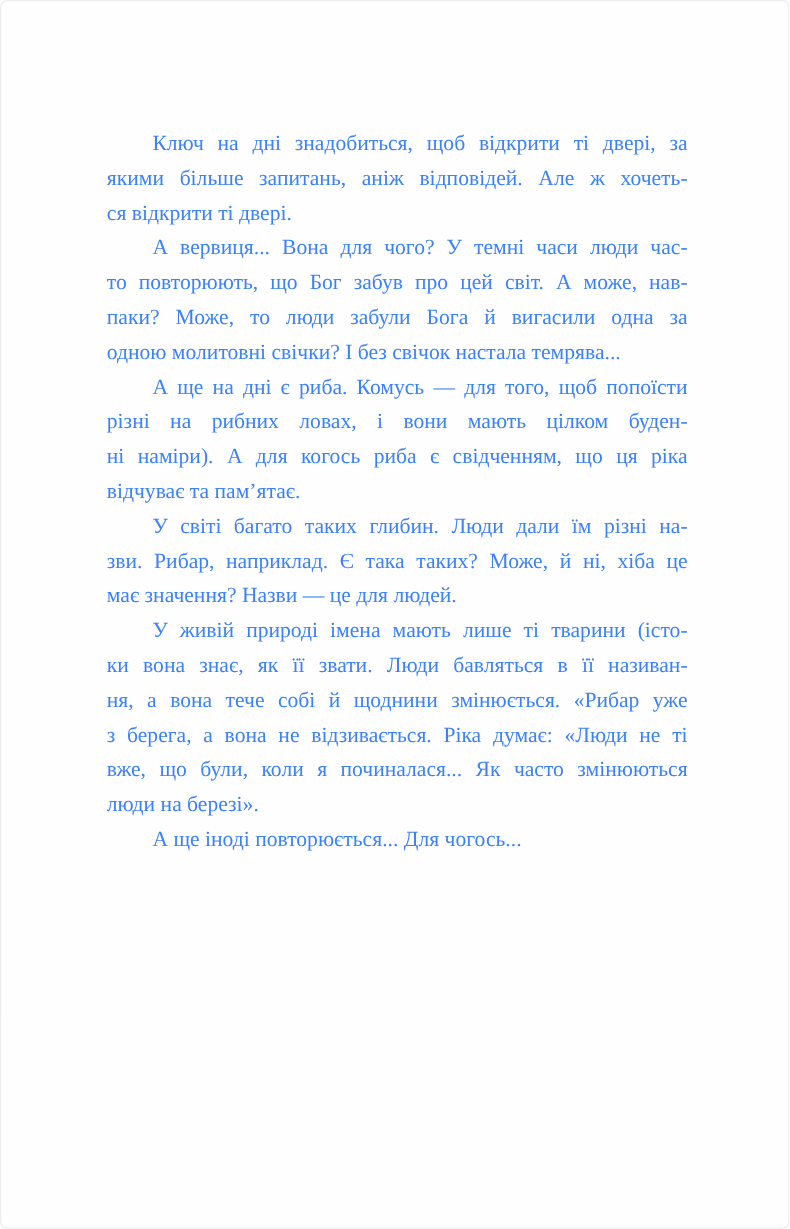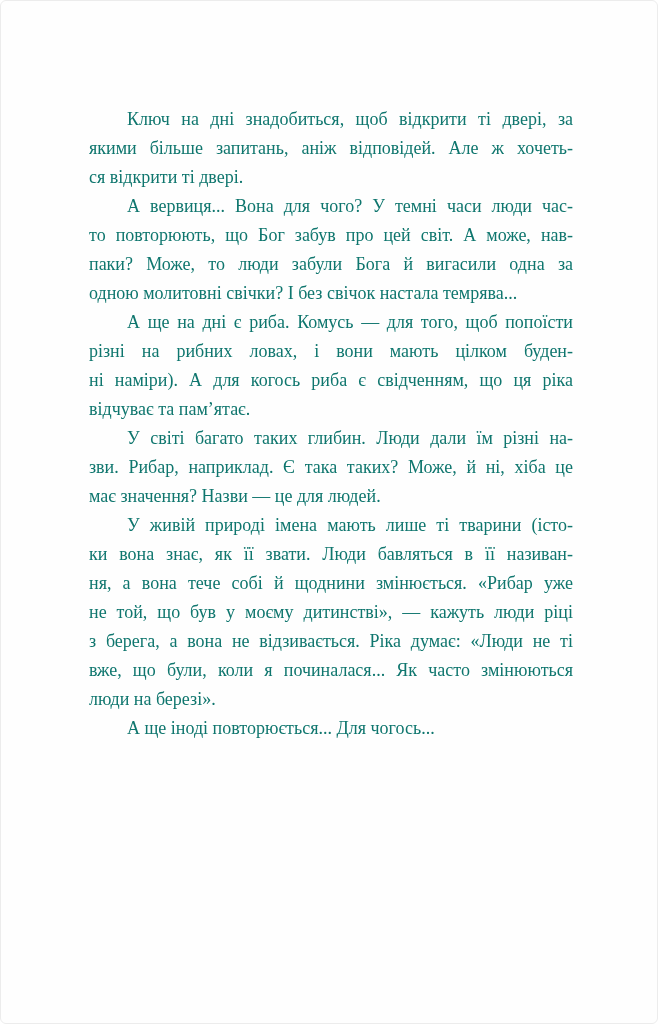--- a/index.html
+++ b/index.html
@@ -43,21 +43,21 @@
     text-indent: 38px;
   }
   .line.last {
     text-align-last: left;
   }
 </style>
 </head>
 <body>
 
 <div class="book-page">
-  <div class="text-block" id="text-block" style="color: #0f766e;">
+  <div class="text-block" id="text-block" style="color: #3b82f6;">
       <div class="paragraph">
         <div class="line first">Ключ на дні знадобиться, щоб відкрити ті двері, за</div>
         <div class="line">якими більше запитань, аніж відповідей. Але ж хочеть-</div>
         <div class="line last">ся відкрити ті двері.</div>
       </div>
       <div class="paragraph">
         <div class="line first">А вервиця... Вона для чого? У темні часи люди час-</div>
         <div class="line">то повторюють, що Бог забув про цей світ. А може, нав-</div>
         <div class="line">паки? Може, то люди забули Бога й вигасили одна за</div>
         <div class="line last">одною молитовні свічки? І без свічок настала темрява...</div>
@@ -70,21 +70,20 @@
       </div>
       <div class="paragraph">
         <div class="line first">У світі багато таких глибин. Люди дали їм різні на-</div>
         <div class="line">зви. Рибар, наприклад. Є така таких? Може, й ні, хіба це</div>
         <div class="line last">має значення? Назви — це для людей.</div>
       </div>
       <div class="paragraph">
         <div class="line first">У живій природі імена мають лише ті тварини (істо-</div>
         <div class="line">ки вона знає, як її звати. Люди бавляться в її називан-</div>
         <div class="line">ня, а вона тече собі й щоднини змінюється. «Рибар уже</div>
-        <div class="line">не той, що був у моєму дитинстві», — кажуть люди ріці</div>
         <div class="line">з берега, а вона не відзивається. Ріка думає: «Люди не ті</div>
         <div class="line">вже, що були, коли я починалася... Як часто змінюються</div>
         <div class="line last">люди на березі».</div>
       </div>
       <div class="paragraph">
         <div class="line first last">А ще іноді повторюється... Для чогось...</div>
       </div>
     </div>
 </div>
 

